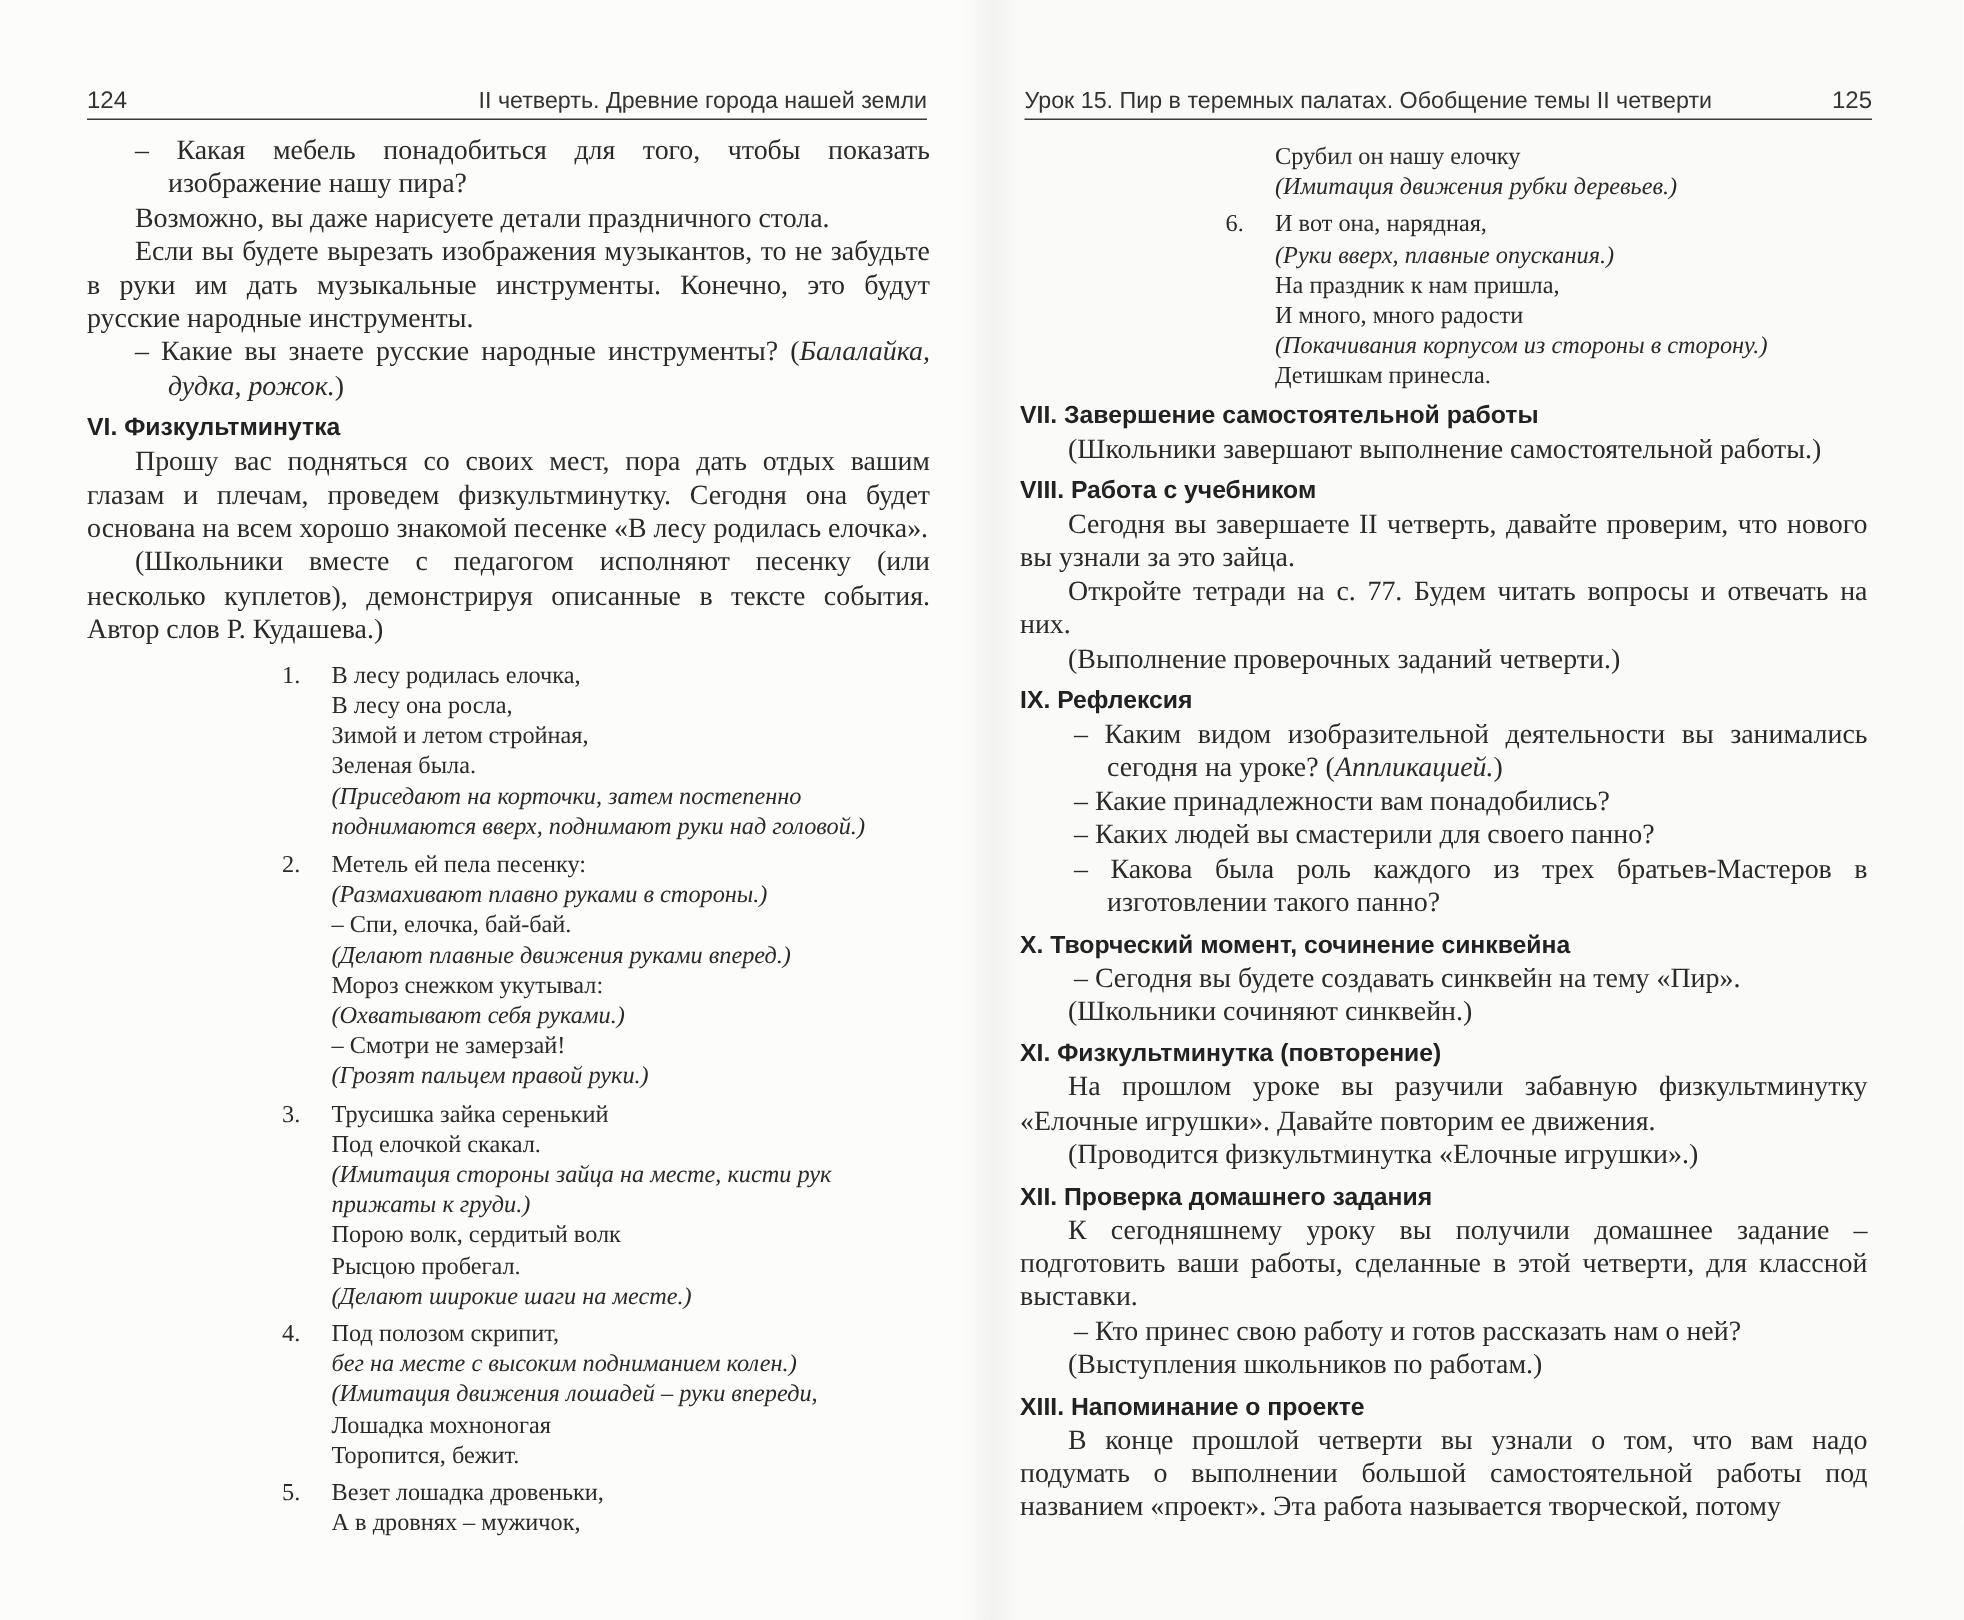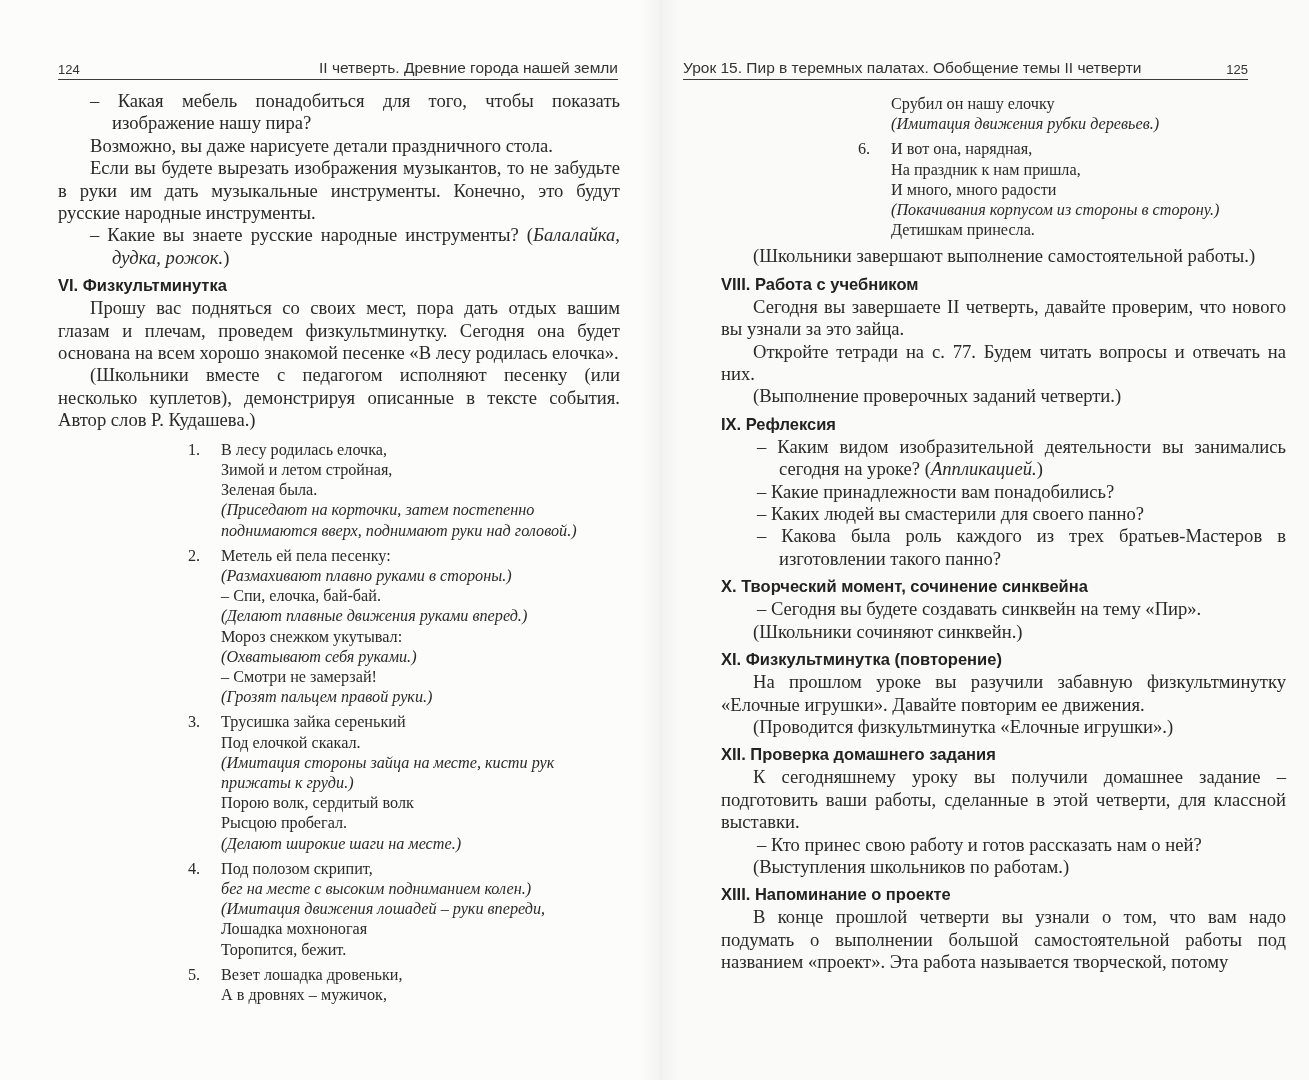--- a/index.html
+++ b/index.html
@@ -21,24 +21,24 @@
     position: absolute; top: 55px;
     font-family: "Liberation Sans", sans-serif;
     font-size: 15.5px; color: #333;
     display: flex; justify-content: space-between; align-items: flex-end;
     border-bottom: 1.5px solid #3a3a3a;
     padding-bottom: 2px;
     height: 22px;
   }
   .run-head.left { left: 58px; width: 560px; }
   .run-head.right { left: 683px; width: 565px; }
-  .pno { font-size: 13px; }
+  .pno { font-size: 16px; }
   .col { position: absolute; top: 90px; font-size: 18.6px; line-height: 22.4px; }
   .col.left { left: 58px; width: 562px; }
-  .col.right { left: 721px; width: 565px; top: 94px; }
+  .col.right { left: 680px; width: 565px; top: 94px; }
   p { margin: 0; text-align: justify; }
   .ind { text-indent: 32px; }
   .dash { padding-left: 54px; text-indent: -22px; }
   .dash-r { padding-left: 58px; text-indent: -22px; }
   .it { font-style: italic; }
   h3 {
     margin: 6px 0 1px 0;
     font-family: "Liberation Sans", sans-serif;
     font-weight: bold; font-size: 16.5px; line-height: 21px; color: #222;
   }
@@ -75,20 +75,21 @@
 
   <h3>VI. Физкультминутка</h3>
   <p class="ind">Прошу вас подняться со своих мест, пора дать отдых вашим глазам и плечам, проведем физкультминутку. Сегодня она будет основана на всем хорошо знакомой песенке «В лесу родилась елочка».</p>
   <p class="ind">(Школьники вместе с педагогом исполняют песенку (или несколько куплетов), демонстрируя описанные в тексте события. Автор слов Р. Кудашева.)</p>
 
   <div class="verse" id="verse-left" style="margin-top:8px;">
       <div class="stanza">
         <div class="num">1.</div>
         <div class="lines">
           <div class="vline">В лесу родилась елочка,</div>
+          <div class="vline">В лесу она росла,</div>
           <div class="vline">Зимой и летом стройная,</div>
           <div class="vline">Зеленая была.</div>
           <div class="vline it">(Приседают на корточки, затем постепенно</div>
           <div class="vline it">поднимаются вверх, поднимают руки над головой.)</div>
         </div>
       </div>
       <div class="stanza">
         <div class="num">2.</div>
         <div class="lines">
           <div class="vline">Метель ей пела песенку:</div>
@@ -139,28 +140,30 @@
         <div class="num"></div>
         <div class="lines">
           <div class="vline">Срубил он нашу елочку</div>
           <div class="vline it">(Имитация движения рубки деревьев.)</div>
         </div>
       </div>
       <div class="stanza">
         <div class="num">6.</div>
         <div class="lines">
           <div class="vline">И вот она, нарядная,</div>
+          <div class="vline it">(Руки вверх, плавные опускания.)</div>
           <div class="vline">На праздник к нам пришла,</div>
           <div class="vline">И много, много радости</div>
           <div class="vline it">(Покачивания корпусом из стороны в сторону.)</div>
           <div class="vline">Детишкам принесла.</div>
         </div>
       </div>
     </div>
 
+  <h3>VII. Завершение самостоятельной работы</h3>
   <p class="ind">(Школьники завершают выполнение самостоятельной работы.)</p>
 
   <h3>VIII. Работа с учебником</h3>
   <p class="ind">Сегодня вы завершаете II четверть, давайте проверим, что нового вы узнали за это зайца.</p>
   <p class="ind">Откройте тетради на с. 77. Будем читать вопросы и отвечать на них.</p>
   <p class="ind">(Выполнение проверочных заданий четверти.)</p>
 
   <h3>IX. Рефлексия</h3>
   <p class="dash-r"><span>– Каким видом изобразительной деятельности вы занимались сегодня на уроке? (</span><span class="it">Аппликацией.</span><span>)</span></p>
   <p class="dash-r">– Какие принадлежности вам понадобились?</p>

